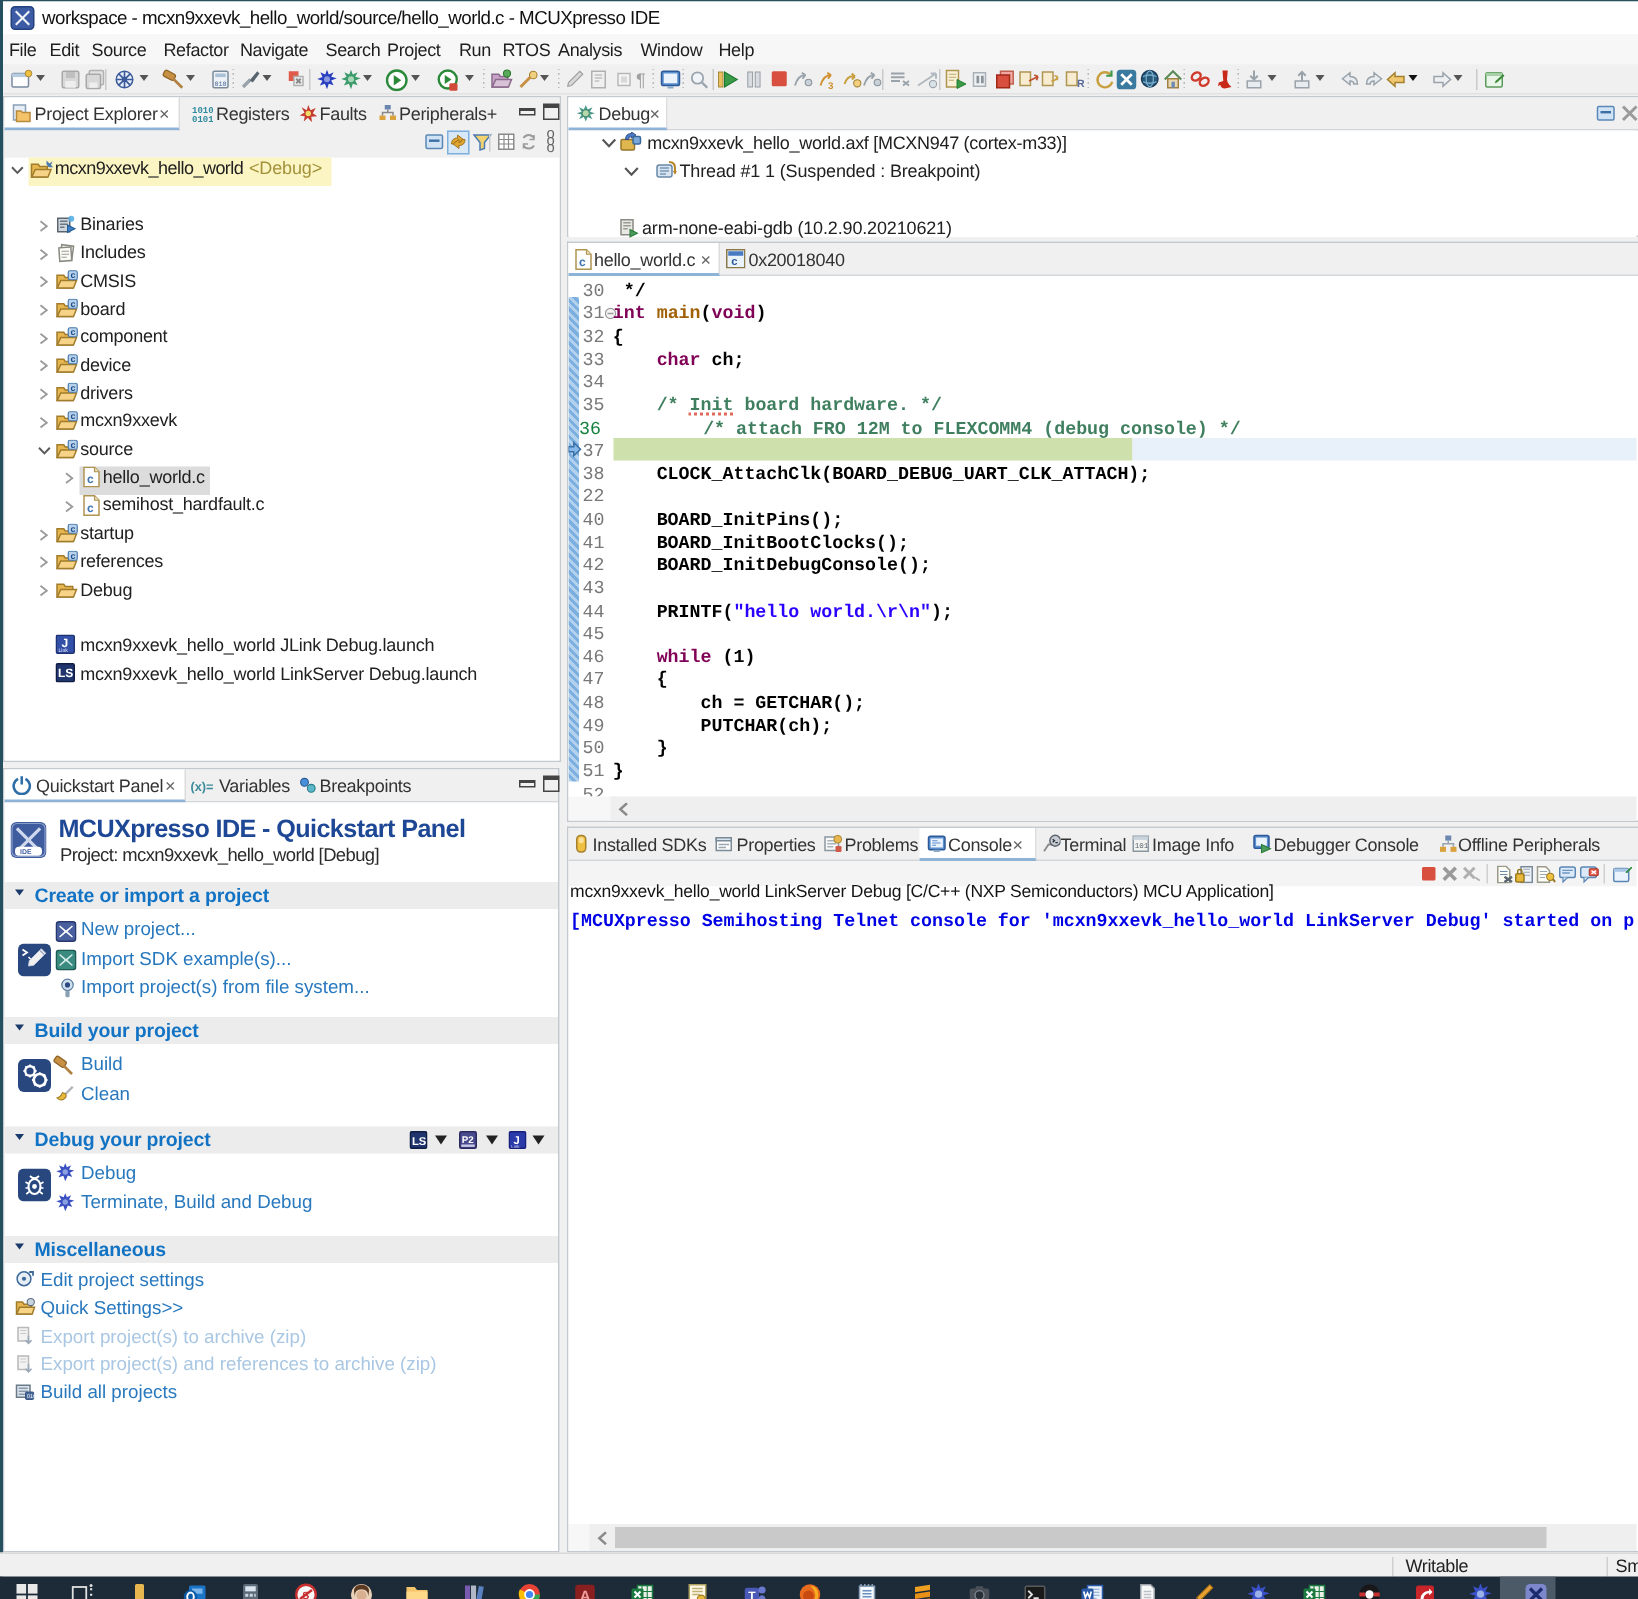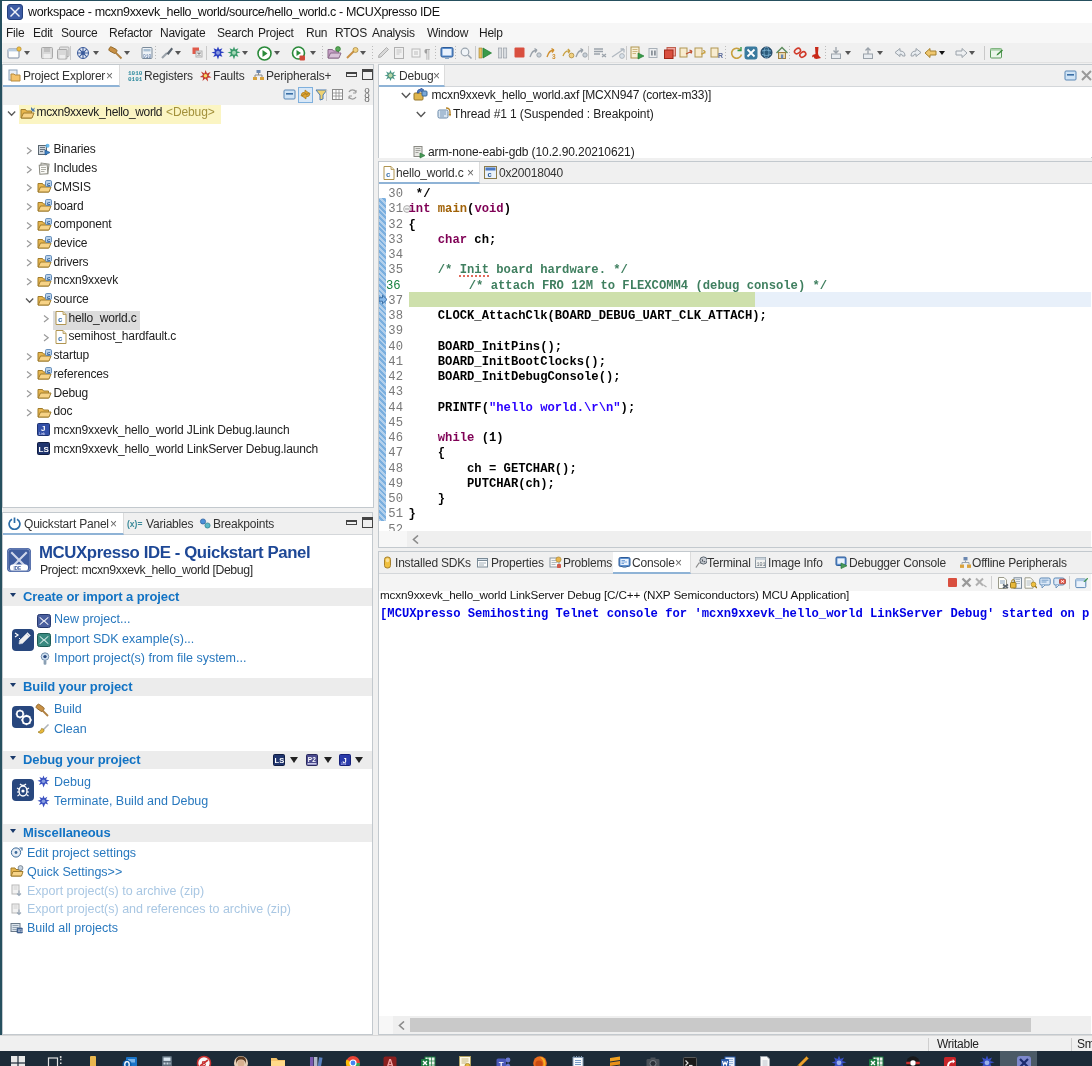--- a/index.html
+++ b/index.html
@@ -675,34 +675,20 @@
           </svg>
         </span>
         <span class="ti" style="left:34px;">
           <svg width="15" height="14" viewBox="0 0 15 14">
             <path d="M1 3.5 L5.5 3.5 L6.5 5 L11.5 5 L11.5 12 L1 12 Z" fill="#e8b64e" stroke="#a07c2c" stroke-width="1"></path>
             <path d="M3.5 7 L14 7 L12 12 L1.2 12 Z" fill="#f7d387" stroke="#a07c2c" stroke-width="1"></path>
           </svg>
         </span>
         <span class="tl" style="left:50.5px;">Debug</span>
       </div>
-      <div class="tr" style="top:299.2px;">
-        <span class="ch" style="left:22px;">
-          <svg width="8" height="9" viewBox="0 0 8 9">
-            <path d="M2 1.5 L6.2 4.8 L2 8" fill="none" stroke="#9a9a9a" stroke-width="1.2"></path>
-          </svg>
-        </span>
-        <span class="ti" style="left:34px;">
-          <svg width="15" height="14" viewBox="0 0 15 14">
-            <path d="M1 3.5 L5.5 3.5 L6.5 5 L11.5 5 L11.5 12 L1 12 Z" fill="#e8b64e" stroke="#a07c2c" stroke-width="1"></path>
-            <path d="M3.5 7 L14 7 L12 12 L1.2 12 Z" fill="#f7d387" stroke="#a07c2c" stroke-width="1"></path>
-          </svg>
-        </span>
-        <span class="tl" style="left:50.5px;">doc</span>
-      </div>
       <div class="tr" style="top:317.9px;">
         <span class="ti" style="left:34px;">
           <svg width="13" height="13" viewBox="0 0 13 13">
             <rect x="0.5" y="0.5" width="12" height="12" rx="1" fill="#3350a8" stroke="#1d3270"></rect>
             <text x="4" y="8" font-size="8" font-weight="bold" fill="#fff">J</text>
             <text x="2" y="11.5" font-size="3.4" fill="#e8e8ff">Link</text>
           </svg>
         </span>
         <span class="tl" style="left:50.5px;">mcxn9xxevk_hello_world JLink Debug.launch</span>
       </div>
@@ -1043,21 +1029,21 @@
       <div style="position:absolute;left:7px;top:94.56px;width:17px;text-align:left;color:#15803d;font-weight:normal;">36</div>
       <div style="position:absolute;left:29.5px;top:94.56px;white-space:pre;"><span style="color:#000000;">&nbsp;&nbsp;&nbsp;&nbsp;</span><span style="color:#3f7f5f;margin-left:31px;">/*&nbsp;attach&nbsp;FRO&nbsp;12M&nbsp;to&nbsp;FLEXCOMM4&nbsp;(debug&nbsp;console)&nbsp;*/</span></div>
       <div style="position:absolute;left:29.5px;top:107.82px;width:346px;height:15.3px;background:#cee0ac;"></div>
       <div style="position:absolute;left:375.5px;top:107.82px;width:337px;height:15.3px;background:#e8f0fa;"></div>
       <svg style="position:absolute;left:-1px;top:109.82px;" width="10" height="11" viewBox="0 0 10 11">
         <path d="M1 3.8 L4.5 3.8 L4.5 1.2 L9 5.5 L4.5 9.8 L4.5 7.2 L1 7.2 Z" fill="#86b9ea" stroke="#3a6ea5" stroke-width="1"></path>
       </svg>
       <div style="position:absolute;left:7px;top:109.82px;width:17px;text-align:right;color:#787878;font-weight:normal;">37</div>
       <div style="position:absolute;left:7px;top:125.08px;width:17px;text-align:right;color:#787878;font-weight:normal;">38</div>
       <div style="position:absolute;left:29.5px;top:125.08px;white-space:pre;"><span style="color:#000000;">&nbsp;&nbsp;&nbsp;&nbsp;CLOCK_AttachClk(BOARD_DEBUG_UART_CLK_ATTACH);</span></div>
-      <div style="position:absolute;left:7px;top:140.34px;width:17px;text-align:right;color:#787878;font-weight:normal;">39</div>
+      <div style="position:absolute;left:7px;top:140.34px;width:17px;text-align:right;color:#787878;font-weight:normal;">22</div>
       <div style="position:absolute;left:29.5px;top:140.34px;white-space:pre;"></div>
       <div style="position:absolute;left:7px;top:155.6px;width:17px;text-align:right;color:#787878;font-weight:normal;">40</div>
       <div style="position:absolute;left:29.5px;top:155.6px;white-space:pre;"><span style="color:#000000;">&nbsp;&nbsp;&nbsp;&nbsp;BOARD_InitPins();</span></div>
       <div style="position:absolute;left:7px;top:170.85999999999999px;width:17px;text-align:right;color:#787878;font-weight:normal;">41</div>
       <div style="position:absolute;left:29.5px;top:170.85999999999999px;white-space:pre;"><span style="color:#000000;">&nbsp;&nbsp;&nbsp;&nbsp;BOARD_InitBootClocks();</span></div>
       <div style="position:absolute;left:7px;top:186.12px;width:17px;text-align:right;color:#787878;font-weight:normal;">42</div>
       <div style="position:absolute;left:29.5px;top:186.12px;white-space:pre;"><span style="color:#000000;">&nbsp;&nbsp;&nbsp;&nbsp;BOARD_InitDebugConsole();</span></div>
       <div style="position:absolute;left:7px;top:201.38px;width:17px;text-align:right;color:#787878;font-weight:normal;">43</div>
       <div style="position:absolute;left:29.5px;top:201.38px;white-space:pre;"></div>
       <div style="position:absolute;left:7px;top:216.64px;width:17px;text-align:right;color:#787878;font-weight:normal;">44</div>

